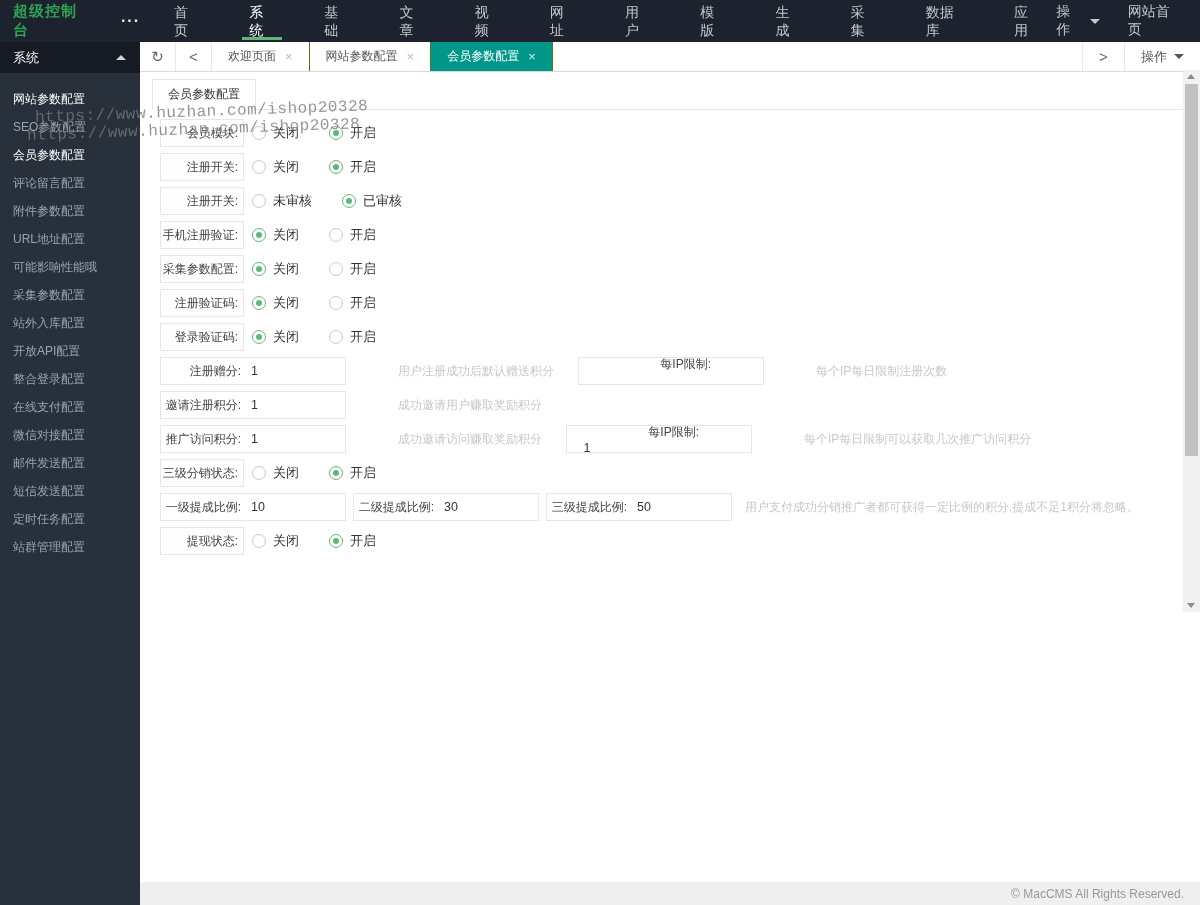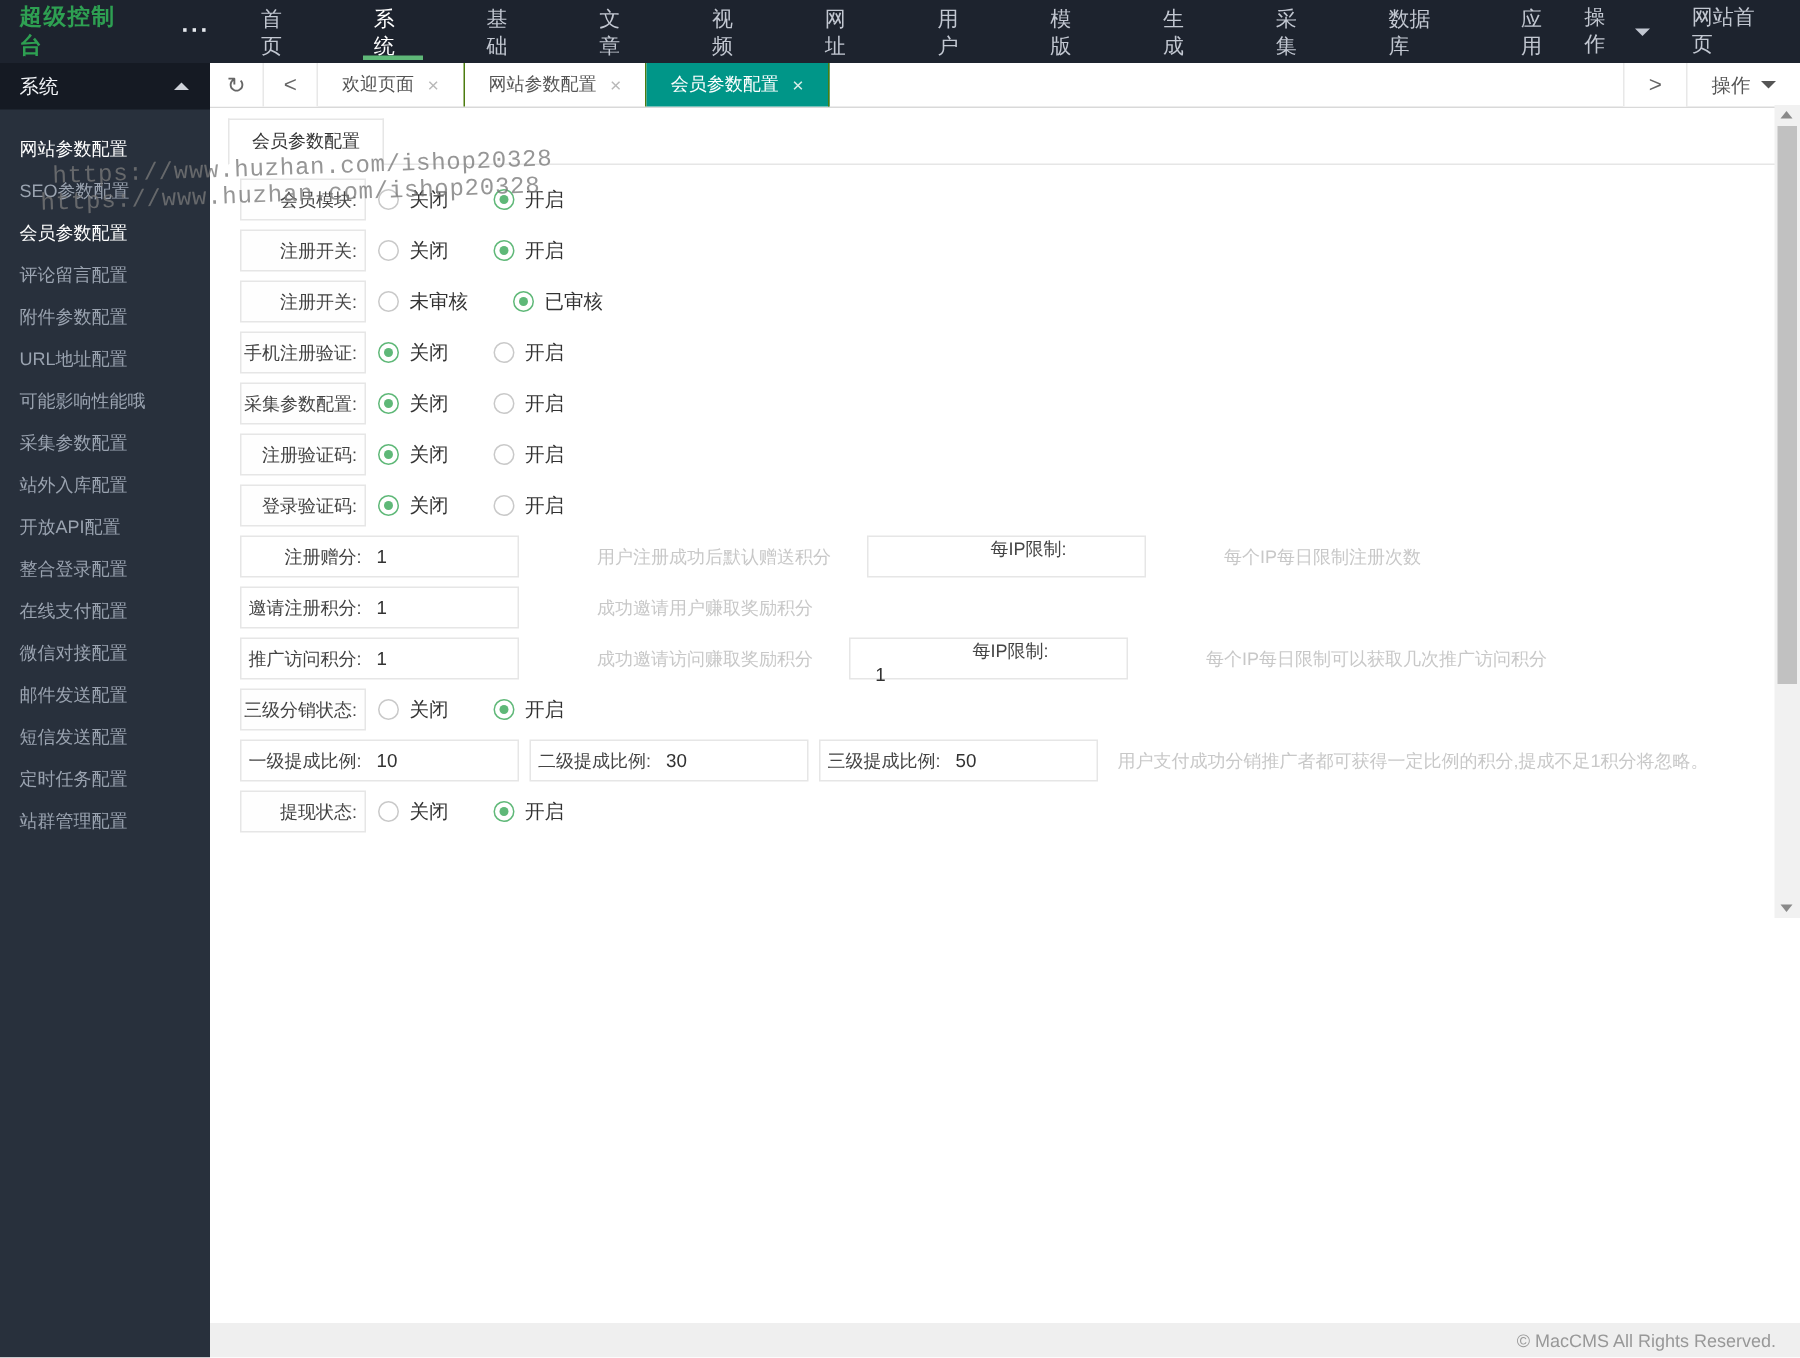--- a/index.html
+++ b/index.html
@@ -68,21 +68,21 @@
     font-size:12px; color:#444; white-space:nowrap; flex:none; }
   .radio-item { display:flex; align-items:center; margin-left:8px; margin-right:22px;
     font-size:13px; color:#333; cursor:pointer; }
   .radio-circle { width:14px; height:14px; border:1px solid #c9c9c9; border-radius:50%;
     background:#fff; margin-right:7px; position:relative; flex:none; }
   .radio-circle.checked { border-color:#5FB878; }
   .radio-circle.checked::after { content:""; position:absolute; left:3px; top:3px; right:3px; bottom:3px;
     border-radius:50%; background:#5FB878; }
 
   .group { display:flex; align-items:center; width:186px; height:28px; border:1px solid #e6e6e6;
-    background:#fff; flex:none; }
+    background:#fff; flex:none;justify-content:center; }
   .g-label { min-width:80px; text-align:right; font-size:12px; color:#444; white-space:nowrap; flex:none; }
   .g-input { flex:1; min-width:0; height:100%; border:none; outline:none; background:transparent;
     padding-left:10px; font-size:12.5px; color:#333; font-family:inherit; }
   .hint { font-size:12px; color:#c8c8c8; margin-left:52px; white-space:nowrap; }
   .hint.tight { margin-left:13px; }
   .hint + .group { margin-left:24px;flex-direction:column; }
   .group + .group { margin-left:7px; }
 
   .footer { position:absolute; left:0; right:0; bottom:0; height:23px; background:#efefef;
     display:flex; align-items:center; justify-content:flex-end; padding-right:16px;

